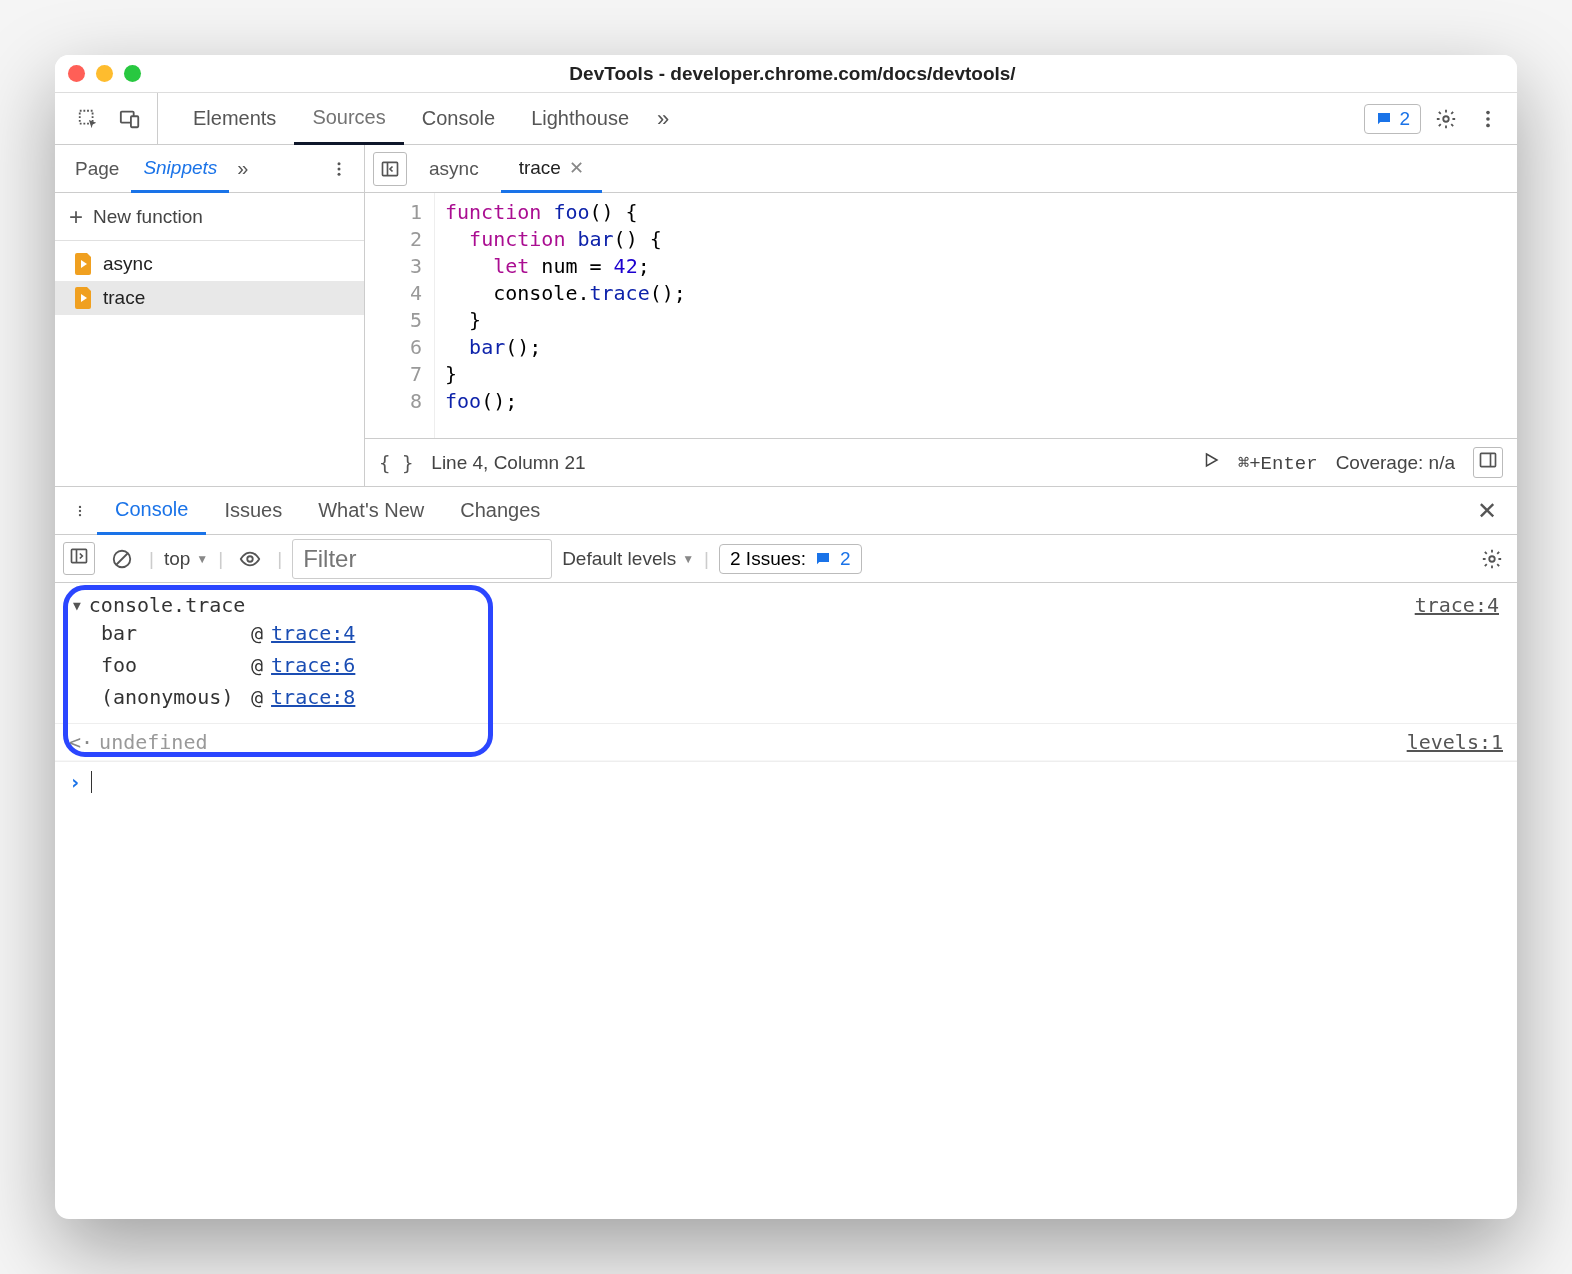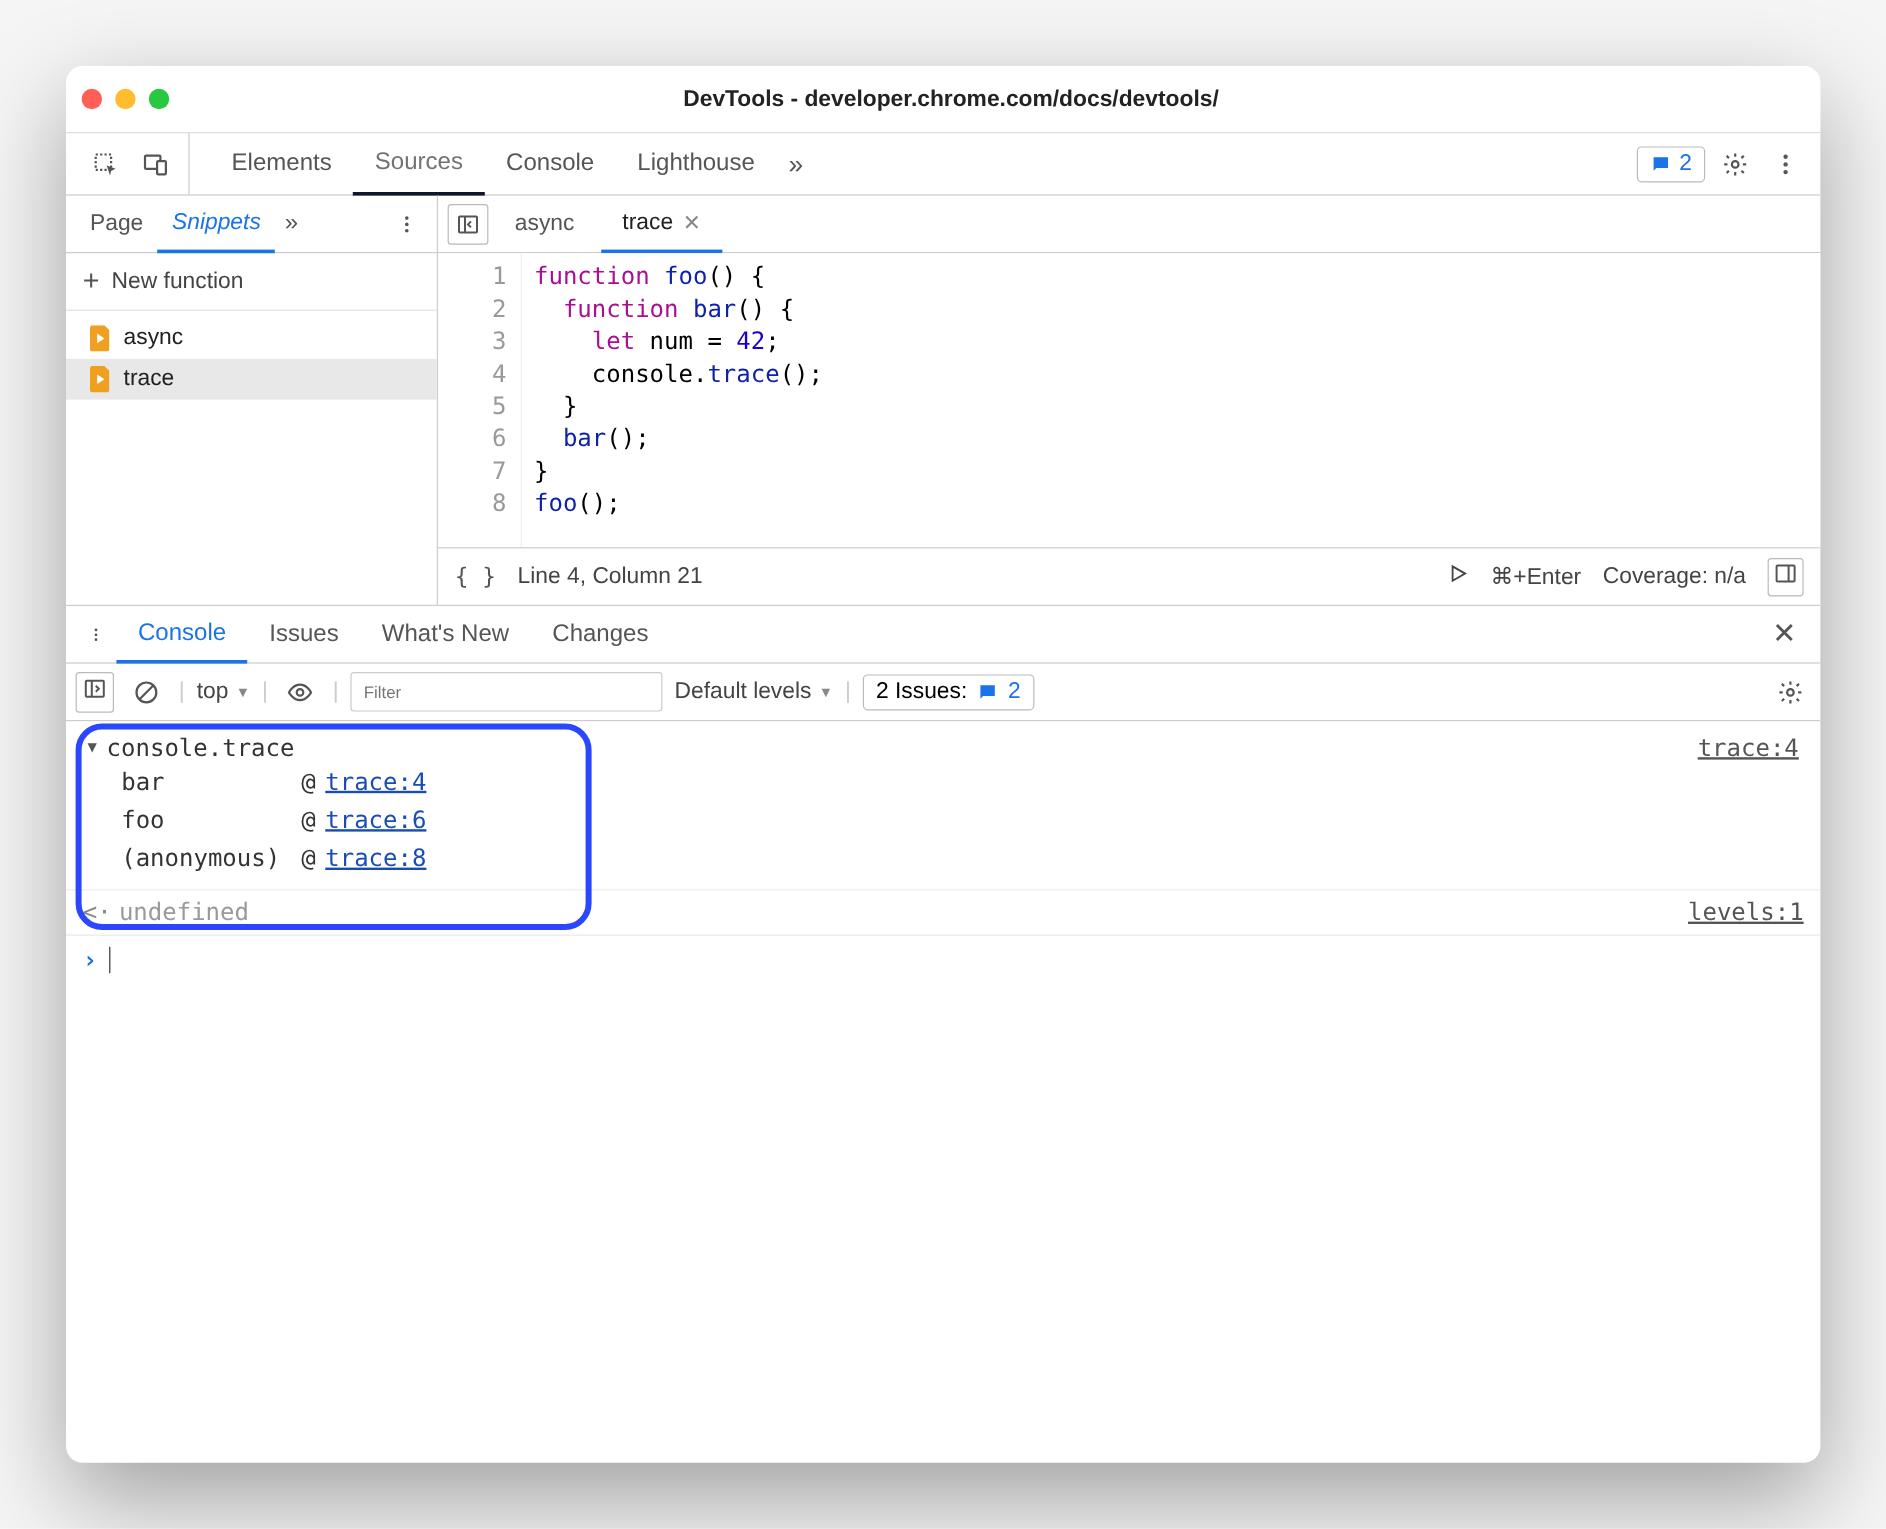--- a/index.html
+++ b/index.html
@@ -1,18 +1,18 @@
 <!DOCTYPE html>
 <html><head>
 <meta charset="utf-8">
 <style>
 * { box-sizing: border-box; margin: 0; padding: 0; }
 body { background: #f5f5f5; font-family: -apple-system, BlinkMacSystemFont, "Helvetica Neue", Arial, sans-serif; font-size: 19px; padding: 55px; }
 .window { width: 1462px; height: 1164px; background: #fff; border-radius: 14px; box-shadow: 0 30px 80px rgba(0,0,0,0.35); overflow: hidden; display: flex; flex-direction: column; }
-.titlebar { height: 56px; display: flex; align-items: center; padding: 0 13px; border-bottom: 1px solid #ddd; background: #fff; }
+.titlebar { height: 38px; display: flex; align-items: center; padding: 0 13px; border-bottom: 1px solid #ddd; background: #fff; }
 .traffic { display: flex; gap: 11px; }
 .dot { width: 17px; height: 17px; border-radius: 50%; }
 .dot.red { background: #ff5f57; }
 .dot.yellow { background: #febc2e; }
 .dot.green { background: #28c840; }
 .title { flex: 1; text-align: center; font-weight: 600; font-size: 19px; color: #222; margin-left:-60px;}
 .maintabs { height: 52px; display: flex; align-items: center; border-bottom: 1px solid #ccc; padding: 0 6px; gap: 17px; }
 .mt-left { display: flex; align-items: center; gap: 8px; padding: 0 10px; border-right: 1px solid #ccc; height: 100%; }
 .icon-btn { display:inline-flex; align-items:center; justify-content:center; width:34px; height:34px; color:#555; cursor:pointer; border-radius:4px;}
 .icon-btn svg { width:22px; height:22px; }
@@ -44,36 +44,36 @@
 .ed-tab.active { background:#fff; color:#222; border-bottom:3px solid #1a73e8; margin-bottom:-1px;}
 .ed-close { color:#888; cursor:pointer; font-size:18px;}
 .ed-body { flex:1; display:flex; overflow:auto; background:#fff;}
 .gutter { width:70px; text-align:right; padding:6px 12px 0 0; color:#999; font-family:Menlo,Monaco,monospace; font-size:20px; line-height:27px; border-right:1px solid #eee; user-select:none;}
 .code { flex:1; padding:6px 0 0 10px; font-family:Menlo,Monaco,monospace; font-size:20px; line-height:27px; white-space:pre;}
 .kw { color:#aa0d91;} .fn{color:#0d22aa;} .num{color:#1c00cf;} .ident{color:#000;}
 .ed-status { height:48px; border-top:1px solid #ccc; display:flex; align-items:center; padding:0 14px; gap:18px; font-size:19px; color:#444;}
 .braces { font-family:Menlo,monospace; color:#555;}
 .ed-spacer{flex:1;}
 .play{cursor:pointer;}
-.cmdenter{font-family:Liberation Sans, sans-serif;}
+.cmdenter{font-family:Liberation Mono, monospace;}
 .sidebar-toggle-right{border:1px solid #bbb;border-radius:3px;padding:2px 4px;cursor:pointer;}
 .drawer { flex:1; display:flex; flex-direction:column; }
 .dr-tabs { height:48px; display:flex; align-items:center; border-bottom:1px solid #ccc; padding:0 8px;}
 .dr-kebab { color:#555; padding:0 10px; cursor:pointer;}
 .dr-tab { padding:0 18px; height:100%; display:flex; align-items:center; color:#555; cursor:pointer; font-size:20px;}
 .dr-tab.active { color:#1a73e8; border-bottom:3px solid #1a73e8; margin-bottom:-1px;}
 .dr-close { margin-left:auto; padding:0 12px; color:#555; font-size:24px; cursor:pointer;}
 .con-toolbar { height:48px; display:flex; align-items:center; border-bottom:1px solid #ccc; padding:0 8px; gap:10px;}
 .con-sidebar-btn{border:1px solid #bbb;border-radius:3px;padding:3px 5px;cursor:pointer;}
 .con-clear{cursor:pointer;color:#555;}
 .con-ctx{display:flex;align-items:center;gap:6px;cursor:pointer;color:#444;}
 .con-ctx .tri{font-size:12px;color:#888;}
 .con-eye{cursor:pointer;color:#555;}
 .con-filter{flex:0 0 260px;border:1px solid #ccc;border-radius:3px;padding:5px 10px;font-size:18px;color:#999;}
-.con-filter input{border:none;outline:none;width:100%;font-size:14px;}
+.con-filter input{border:none;outline:none;width:100%;font-size:24px;}
 .con-levels{display:flex;align-items:center;gap:6px;cursor:pointer;color:#444;}
 .con-issues{display:flex;align-items:center;gap:8px;border:1px solid #bbb;border-radius:4px;padding:3px 10px;cursor:pointer;}
 .con-gear{margin-left:auto;cursor:pointer;color:#555;}
 .con-body { flex:1; overflow:auto; font-family:Menlo,Monaco,monospace; font-size:20px;}
 .con-row { display:flex; padding:6px 14px; border-bottom:1px solid #f7f7f7;}
 .con-row .src { margin-left:auto; color:#555; text-decoration:underline; cursor:pointer;}
 .trace-block{display:flex;flex-direction:column;padding:10px 18px;}
 .trace-head{display:flex;align-items:center;gap:8px;color:#333;}
 .trace-head .disc{font-size:13px;color:#555;}
 .trace-head .src{margin-left:auto;color:#555;text-decoration:underline;cursor:pointer;}

